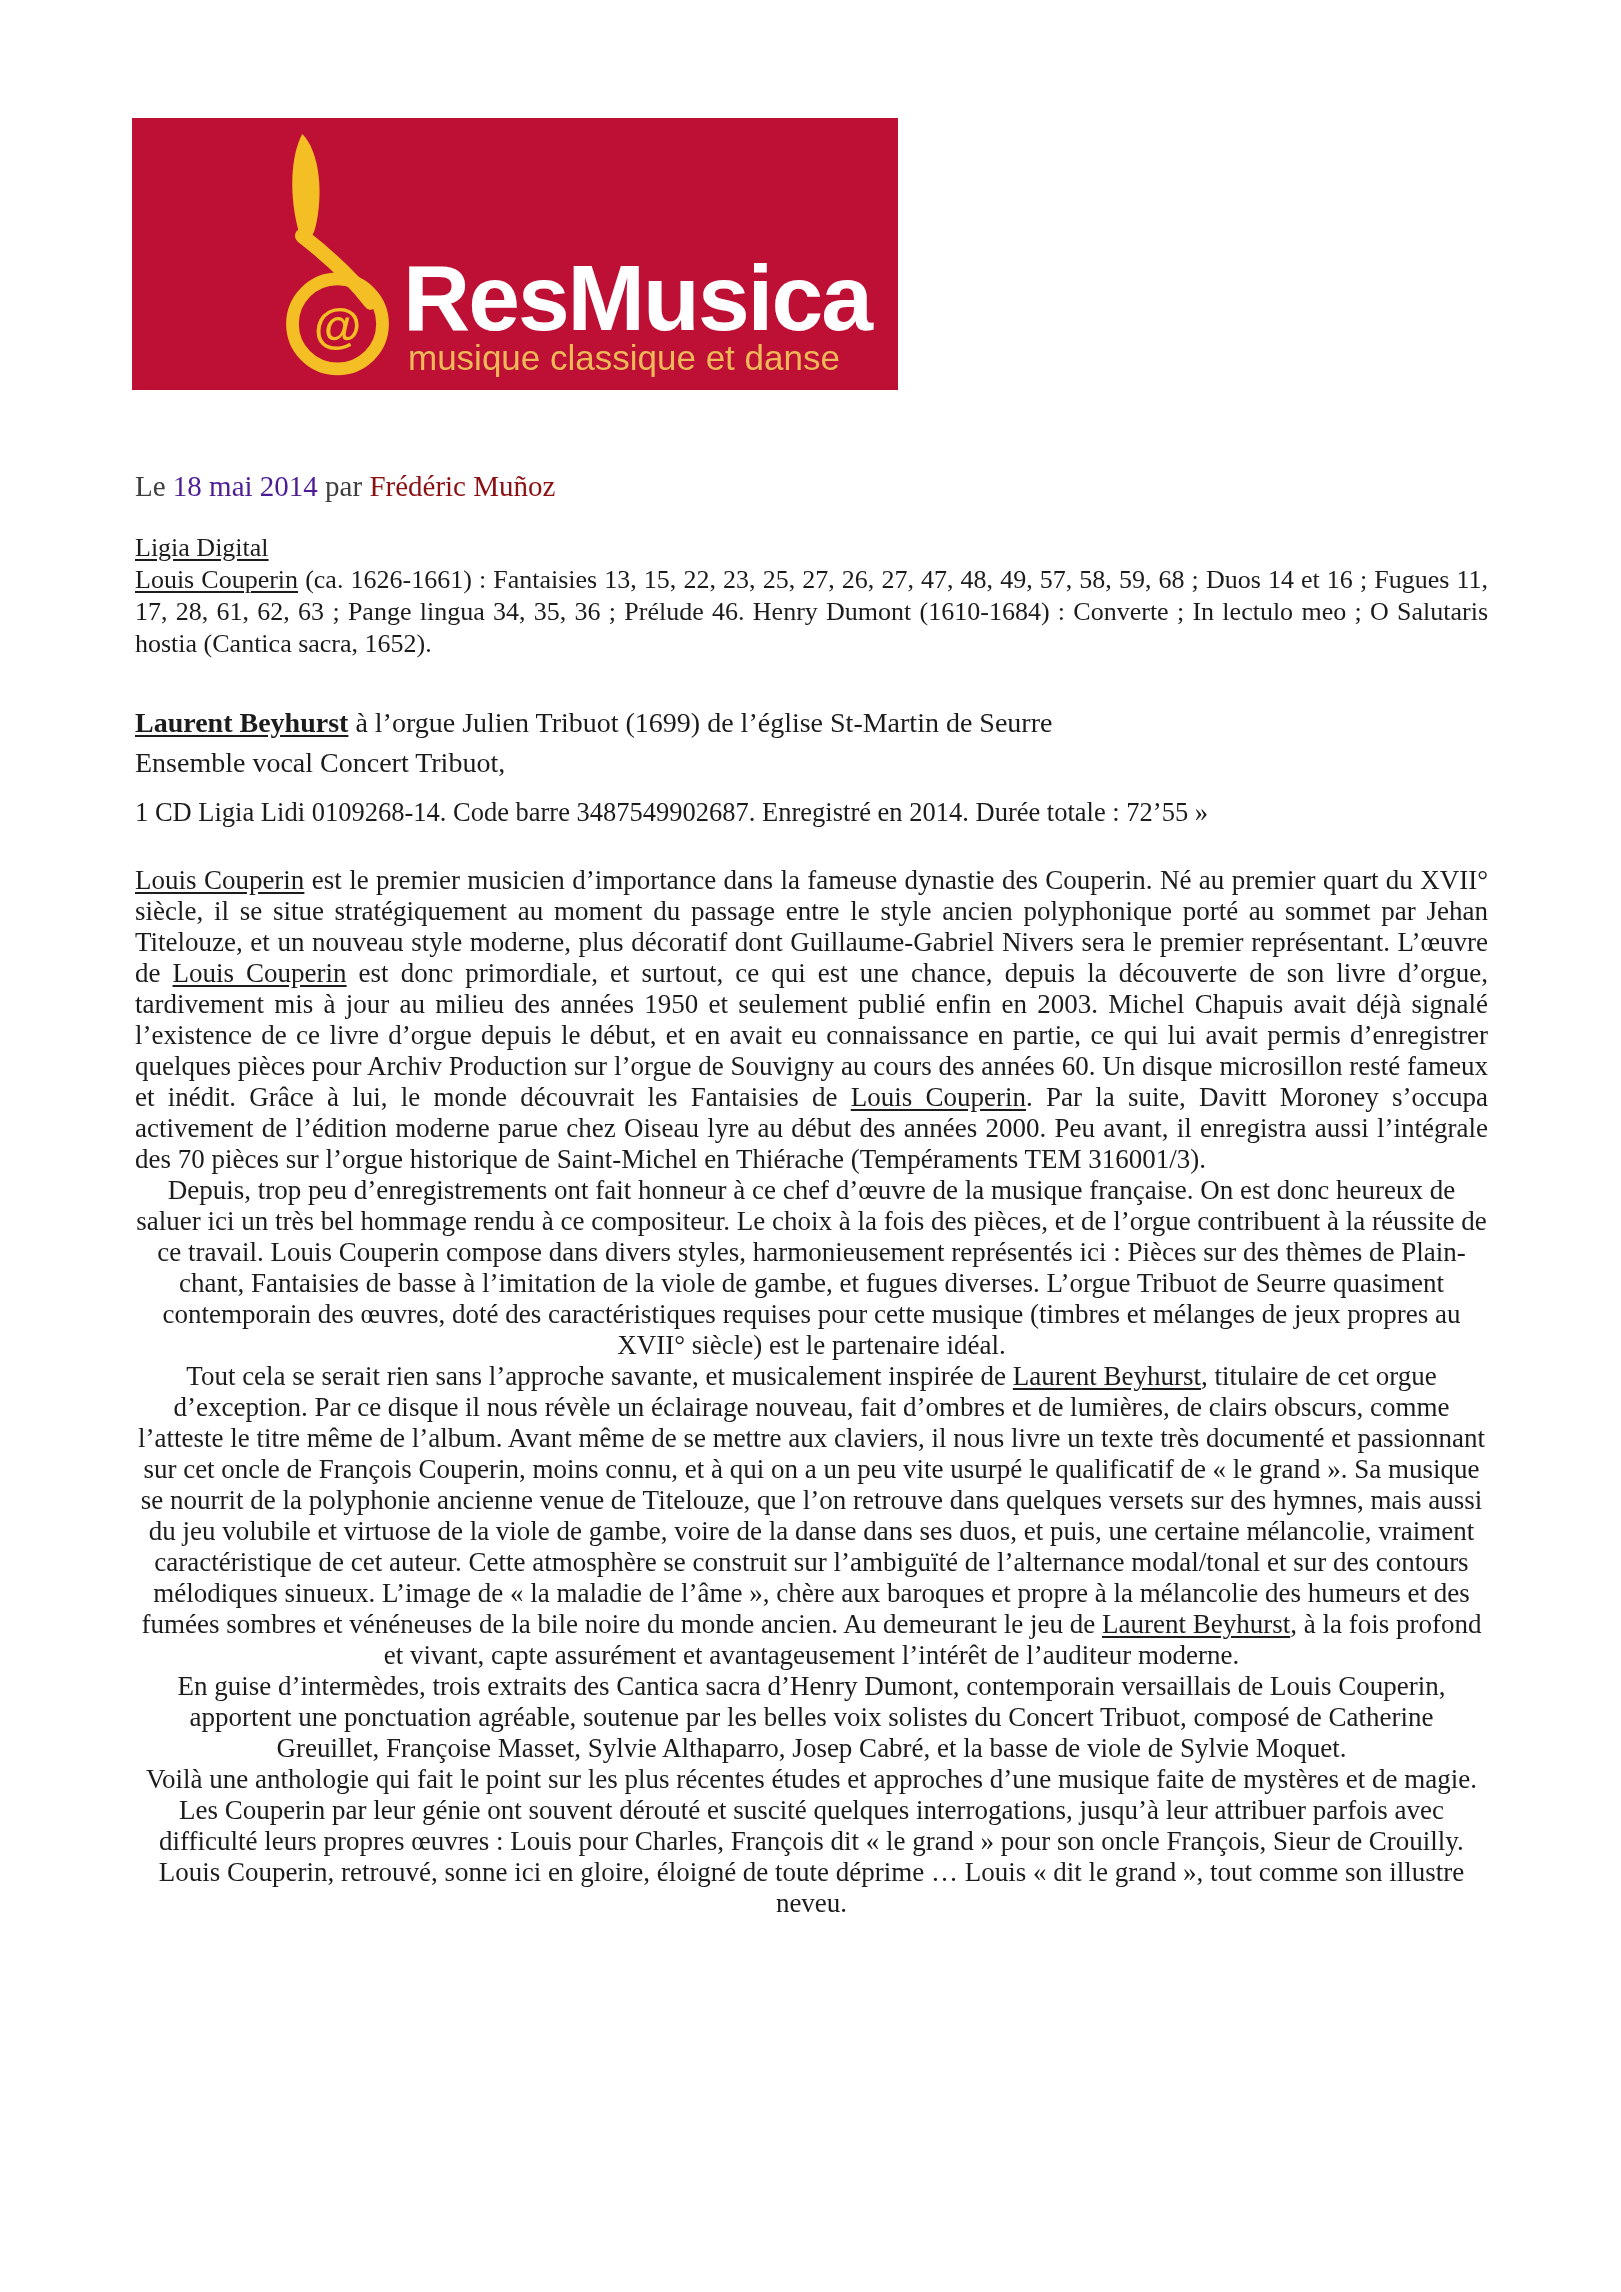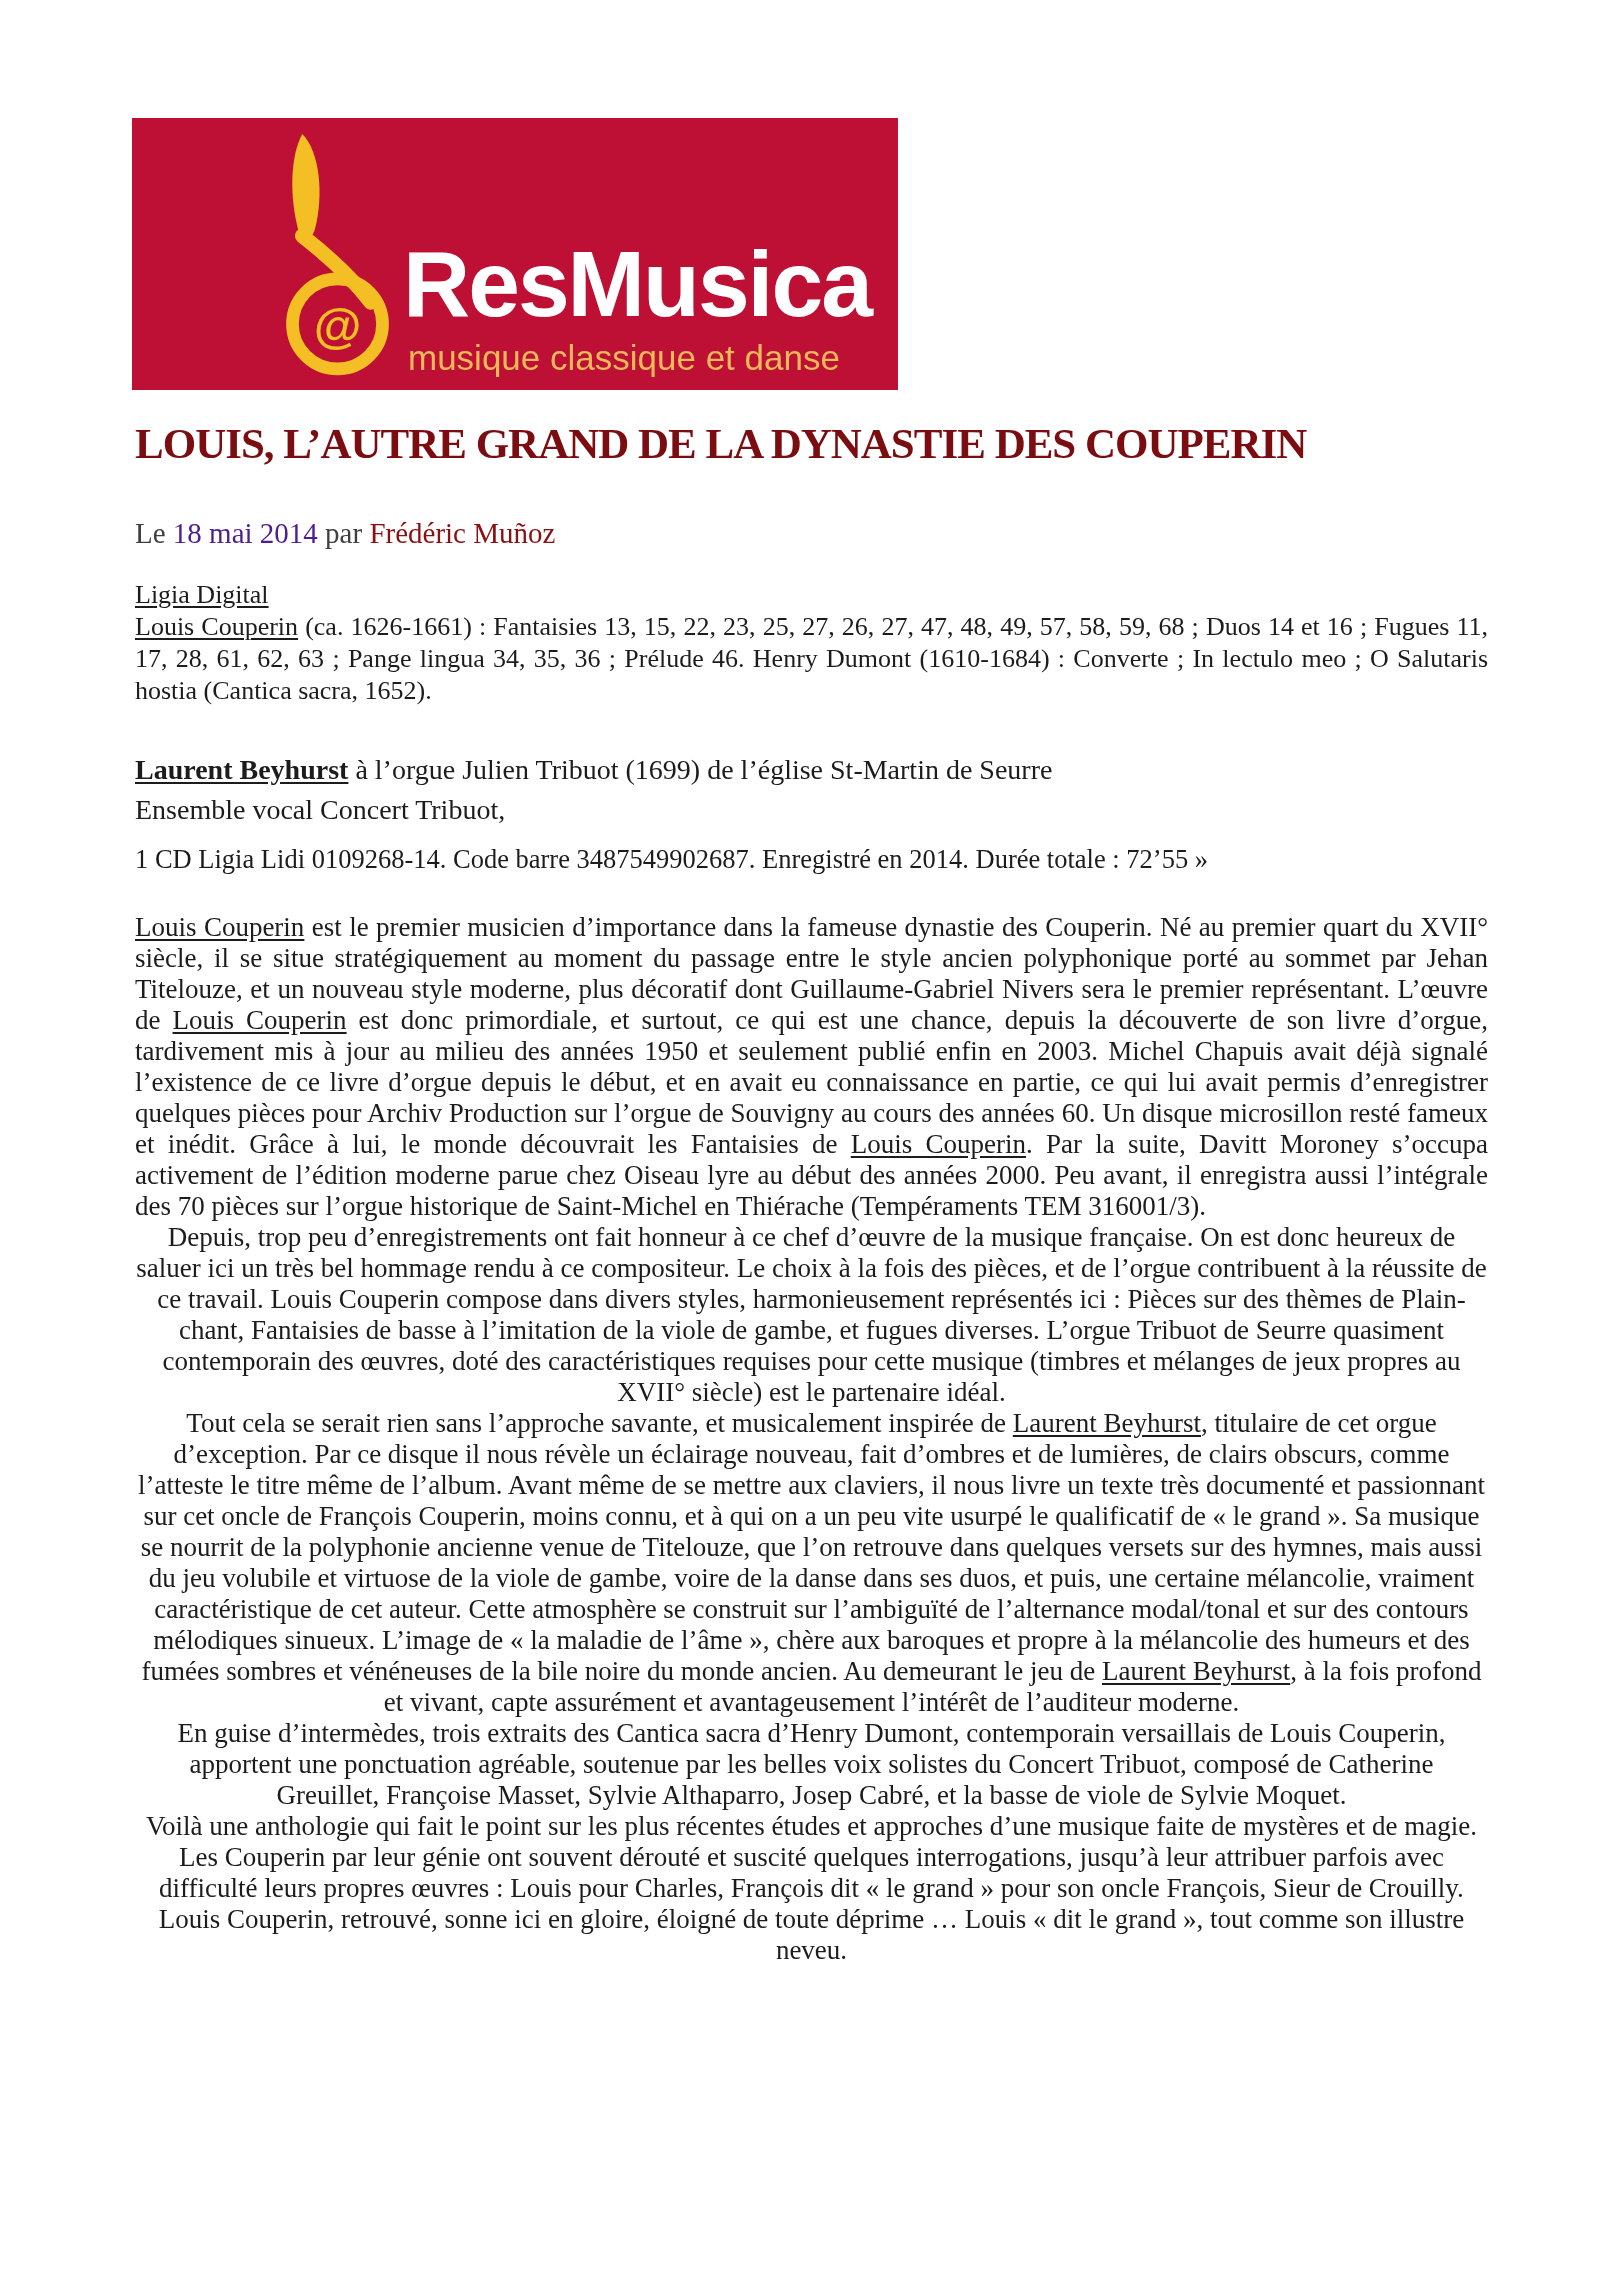--- a/index.html
+++ b/index.html
@@ -22,21 +22,21 @@
   }
   .note-svg { position: absolute; left: 137px; top: 7.8px; }
   .note-gold-fill { fill: var(--logo-gold, #F3BF25); }
   .note-gold-stroke { stroke: var(--logo-gold, #F3BF25); fill: none; }
   .note-at {
     fill: var(--logo-gold, #F3BF25);
     font-family: "Liberation Sans", sans-serif;
     font-weight: bold;
   }
   .logo-name {
-    position: absolute; left: 271px; top: 120px;
+    position: absolute; left: 271px; top: 134px;
     font-family: "Liberation Sans", sans-serif;
     font-weight: bold;
     font-size: 93px; line-height: 93px;
     letter-spacing: -2px;
     color: var(--logo-white, #ffffff);
     white-space: nowrap;
   }
   .logo-tagline {
     position: absolute; left: 276px; top: 222px;
     font-family: Liberation Sans, sans-serif;
@@ -91,21 +91,20 @@
     <circle class="note-gold-stroke" stroke-width="13" cx="70" cy="202" r="46"></circle>
 
     <text class="note-at" x="70" y="221" font-size="50" text-anchor="middle">@</text>
   </svg>
   <div class="logo-name">ResMusica</div>
   <div class="logo-tagline">musique classique et danse</div>
 </div>
 
 <div id="content">
 
-  <h1 class="article-title">LOUIS, L’AUTRE GRAND DE LA DYNASTIE DES COUPERIN</h1>
 
   <div class="byline">
     <span>Le </span><span class="date">18 mai 2014</span><span> par </span><span class="author">Frédéric Muñoz</span>
   </div>
 
 
   <div class="press-block">
     <div class="label-line">Ligia Digital</div>
     <p class="program"><span class="u">Louis Couperin</span><span> (ca. 1626-1661) : Fantaisies 13, 15, 22, 23, 25, 27, 26, 27, 47, 48, 49, 57, 58, 59, 68 ; Duos 14 et 16 ; Fugues 11, 17, 28, 61, 62, 63 ; Pange lingua 34, 35, 36 ; Prélude 46. Henry Dumont (1610-1684) : Converte ; In lectulo meo ; O Salutaris hostia (Cantica sacra, 1652).</span></p>
   </div>

